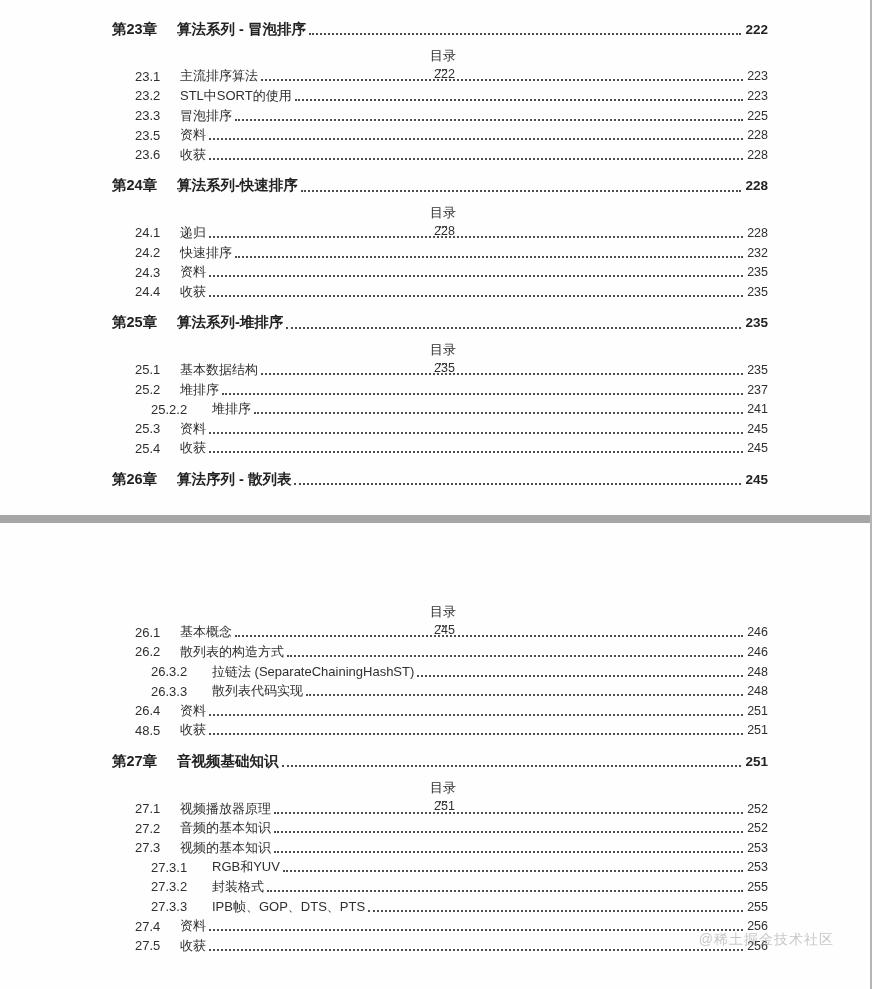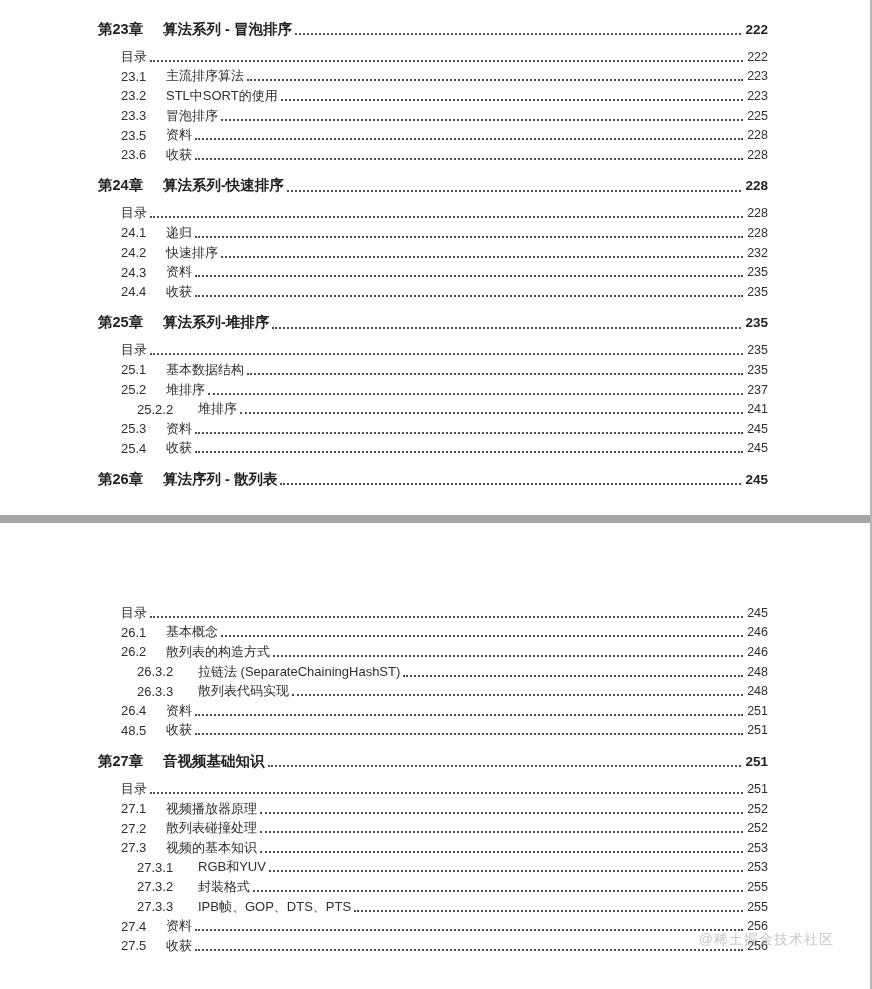--- a/index.html
+++ b/index.html
@@ -19,23 +19,23 @@
   .viewport{
     width:872px;height:989px;position:relative;box-sizing:border-box;
     border-right:2px solid var(--page-edge-line);
   }
   .page{background:var(--page-background);box-sizing:border-box;}
   .page-1{height:515px;padding:8px 102px 0 98px;}
   .page-gap{height:8px;background:var(--page-separator);}
   .page-2{height:466px;padding:80px 102px 0 98px;position:relative;}
 
   .row{display:flex;align-items:center;height:19.6px;font-size:13px;color:var(--text);}
-  .row .num{flex:none;}
+  .row .num{flex:none;margin-left:14px;}
   .row .title{white-space:nowrap;padding-right:3px;}
-  .toc-row{padding-left:23px;}
+  .toc-row{padding-left:23px;flex-direction:column;}
   .s1{padding-left:23px;}  .s1 .num{width:45px;}
   .s2{padding-left:39px;}  .s2 .num{width:61px;}
   .chapter{height:22px;margin:10px 0 7px;font-size:14.5px;font-weight:700;color:var(--chapter-text);}
   .chapter .num{width:65px;}
   .dots{flex:1 1 auto;min-width:8px;height:0;border-bottom:2px dotted var(--dot-leader);
         transform:translateY(4px);margin-right:4px;}
   .chapter .dots{transform:translateY(5px);}
   .pg{flex:none;font-size:12.5px;}
   .chapter .pg{font-size:13.5px;}
 
@@ -236,21 +236,21 @@
           <span class="pg">251</span>
         </div>
         <div class="row s1">
           <span class="num">27.1</span>
           <span class="title">视频播放器原理</span>
           <span class="dots"></span>
           <span class="pg">252</span>
         </div>
         <div class="row s1">
           <span class="num">27.2</span>
-          <span class="title">散列表碰撞处理</span>
+          <span class="title">音频的基本知识</span>
           <span class="dots"></span>
           <span class="pg">252</span>
         </div>
         <div class="row s1">
           <span class="num">27.3</span>
           <span class="title">视频的基本知识</span>
           <span class="dots"></span>
           <span class="pg">253</span>
         </div>
         <div class="row s2">

